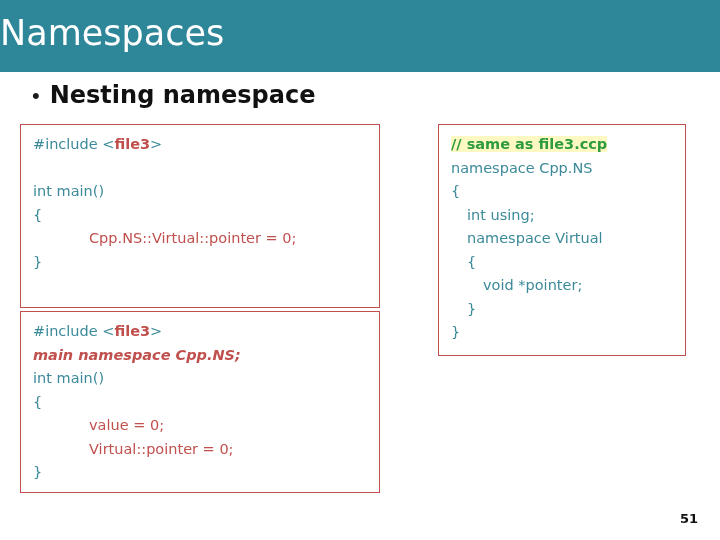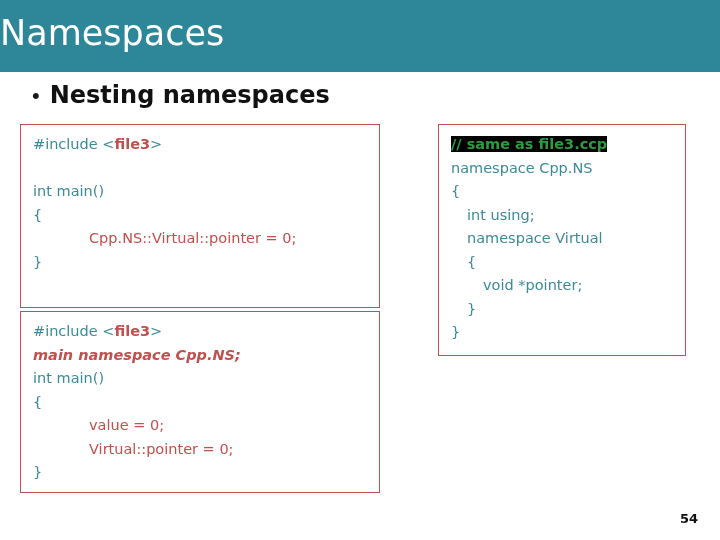--- a/index.html
+++ b/index.html
@@ -73,21 +73,21 @@
     font-size: 14.5px;
     line-height: 23.5px;
     white-space: pre;
     font-family: "DejaVu Sans", sans-serif;
   }
   .c-teal   { color: #3C8A99; }
   .c-red    { color: #C0504D; text-align: center; }
   .c-green  { color: #2E9B3F; }
   .bold     { font-weight: bold; }
   .ital     { font-style: italic; }
-  .hl-green { background: #000000; }
+  .hl-green { background: #fef9c3; }
 
   #box-left-top {
     left: 20px;
     top: 124px;
     width: 360px;
     height: 184px;
   }
   #box-left-bottom {
     left: 20px;
     top: 311px;
@@ -117,21 +117,21 @@
 </head>
 <body>
 
 <div id="slide">
 
   <div id="title-band"></div>
   <div id="slide-title">Namespaces</div>
 
   <div id="bullet-row">
     <span id="bullet-dot">•</span>
-    <span id="bullet-text">Nesting namespaces</span>
+    <span id="bullet-text">Nesting namespace</span>
   </div>
 
   <div class="code-box" id="box-left-top">
       <div class="code-line"><span class="c-teal">#include &lt;</span><span class="c-red bold">file3</span><span class="c-teal">&gt;</span></div>
       <div class="code-line"><span class="c-teal">&nbsp;</span></div>
       <div class="code-line"><span class="c-teal">int main()</span></div>
       <div class="code-line"><span class="c-teal">{</span></div>
       <div class="code-line indent2"><span class="c-red">Cpp.NS::Virtual::pointer = 0;</span></div>
       <div class="code-line"><span class="c-teal">}</span></div>
     </div>
@@ -149,15 +149,15 @@
       <div class="code-line"><span class="c-teal">namespace Cpp.NS</span></div>
       <div class="code-line"><span class="c-teal">{</span></div>
       <div class="code-line indent-r1"><span class="c-teal">int using;</span></div>
       <div class="code-line indent-r1"><span class="c-teal">namespace Virtual</span></div>
       <div class="code-line indent-r1"><span class="c-teal">{</span></div>
       <div class="code-line indent-r2"><span class="c-teal">void *pointer;</span></div>
       <div class="code-line indent-r1"><span class="c-teal">}</span></div>
       <div class="code-line"><span class="c-teal">}</span></div>
     </div>
 
-  <div id="page-number">54</div>
+  <div id="page-number">51</div>
 
 </div>
 
 </body></html>

